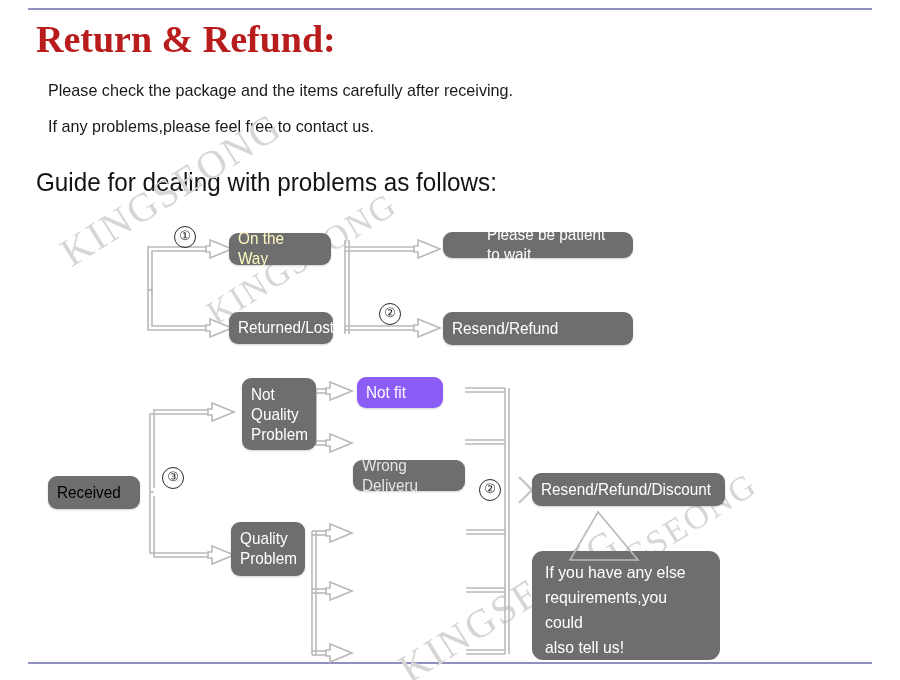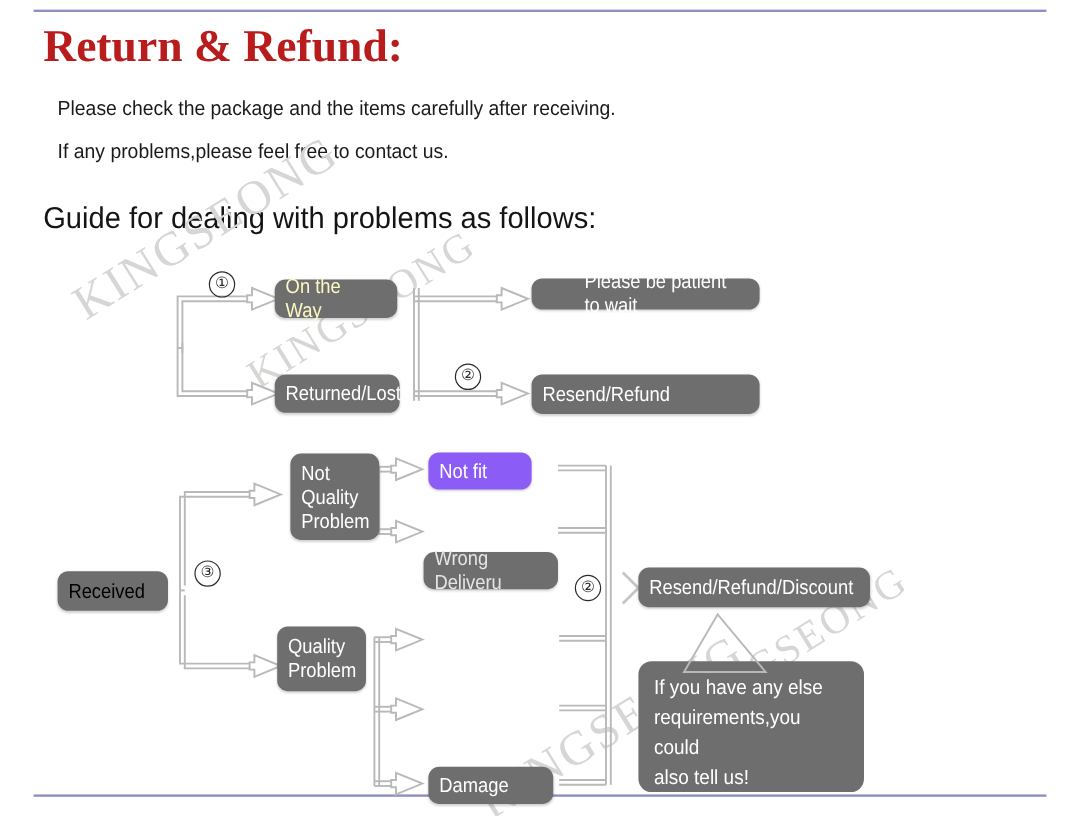--- a/index.html
+++ b/index.html
@@ -273,23 +273,20 @@
     <div class="node one" style="left: 357px; top: 377px; width: 86px; height: 31px; background: #8b5cf6; color: rgb(255, 255, 255);">
       <span>Not fit</span>
     </div>
 
     <div class="node one" style="left: 353px; top: 428px; width: 112px; height: 31px; background: rgb(110, 110, 110); color: #e5e5e5; margin-top: 32px;">
       <span>Wrong Deliveru</span>
     </div>
 
 
 
-    <div class="node one" style="left: 357px; top: 639px; width: 104px; height: 31px; background: rgb(110, 110, 110); color: rgb(255, 255, 255);">
-      <span>Damage</span>
-    </div>
 
     <div class="node one" style="left: 532px; top: 473px; width: 193px; height: 33px; background: rgb(110, 110, 110); color: rgb(255, 255, 255);">
       <span>Resend/Refund/Discount</span>
     </div>
 
     <svg class="conn" viewBox="0 0 900 680" style="z-index:1;">
       <polygon points="598,512 638,560 570,560" fill="#6e6e6e" stroke="none"></polygon>
     </svg>
     <div class="bubble" style="left: 532px; top: 551px; width: 188px; height: 109px; background: rgb(110, 110, 110); color: rgb(255, 255, 255);">
       <span>If you have any else</span>

